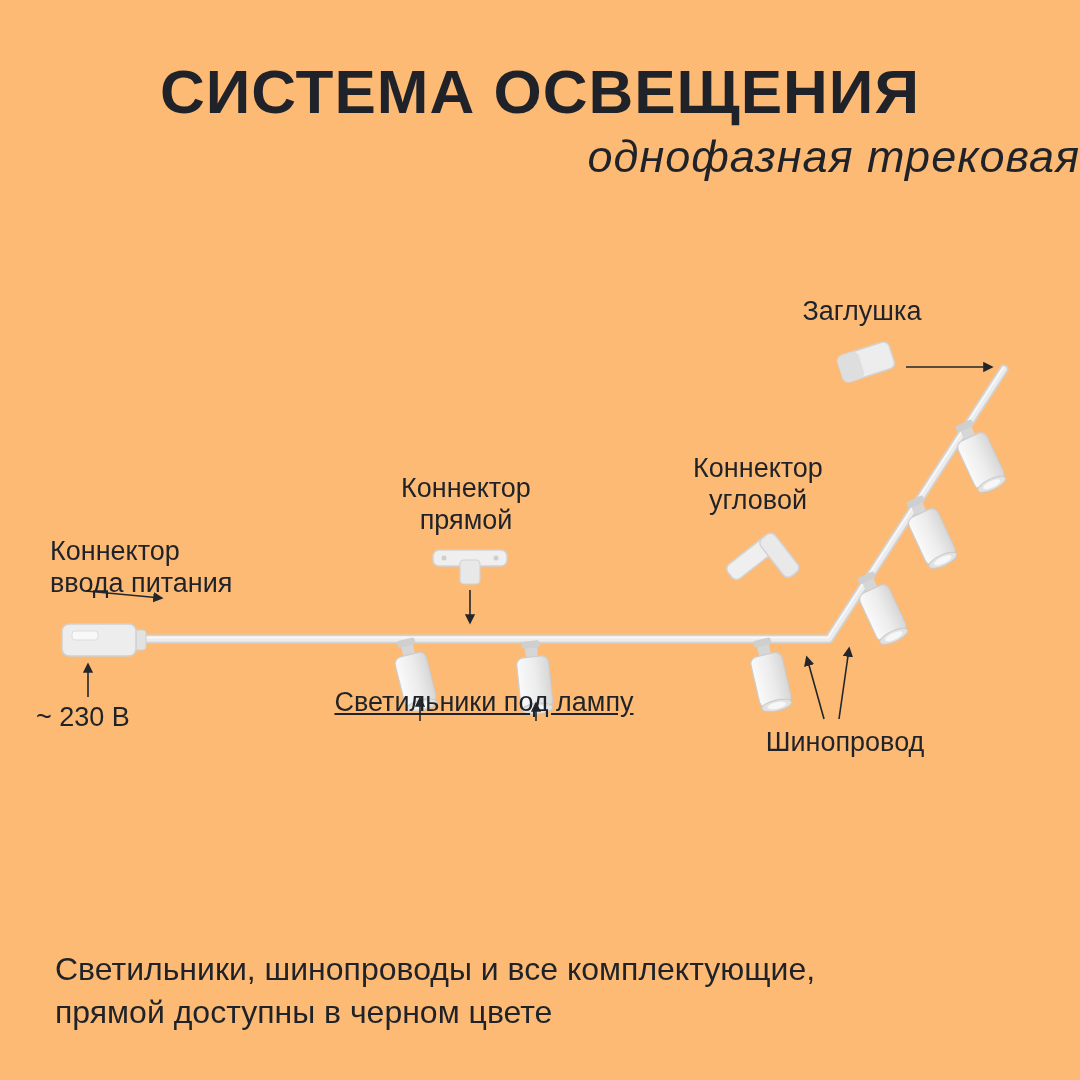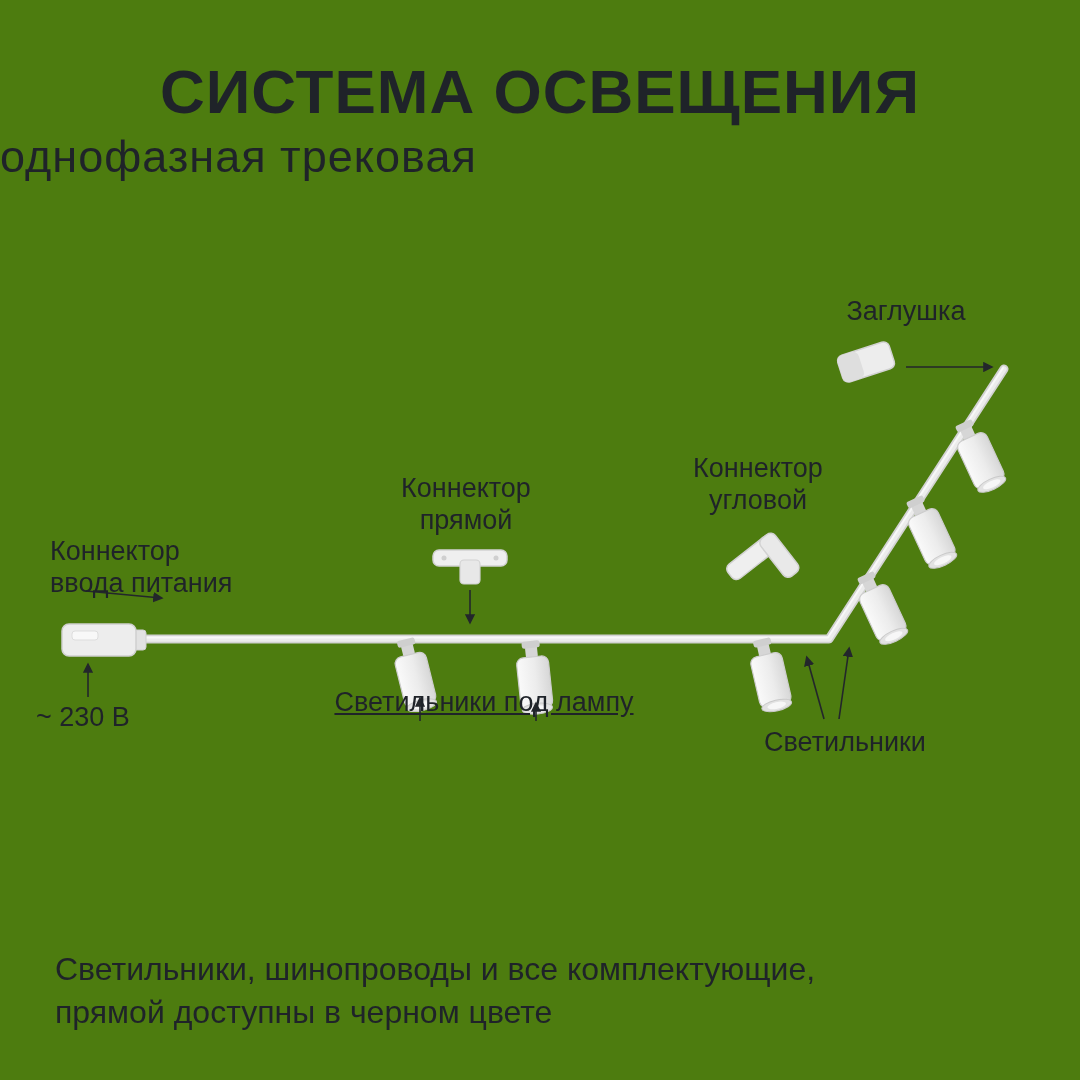--- a/index.html
+++ b/index.html
@@ -1,31 +1,31 @@
 <!DOCTYPE html>
 <html><head>
 <meta charset="utf-8">
 <style>
   * { margin:0; padding:0; box-sizing:border-box; }
   html,body { background:#ffffff; }
   .canvas {
     position:relative; width:1080px; height:1080px; margin:0 auto;
-    background:#4d7c0f; overflow:hidden;
+    background:#fdba74; overflow:hidden;
     font-family:"Liberation Sans","DejaVu Sans",sans-serif;
     color:#1f2329;
   }
   .title {
     position:absolute; top:56px; left:0; width:100%;
     text-align:center; font-size:62px; font-weight:700;
     letter-spacing:1px; line-height:1.15;
   }
   .subtitle {
     position:absolute; top:132px; left:0; width:100%;
-    text-align:left; font-size:45px; font-weight:400;
-    letter-spacing:1px; line-height:1.1;
+    text-align:right; font-size:45px; font-weight:400;
+    letter-spacing:1px; line-height:1.1;font-style:italic;
   }
   .diagram-svg { position:absolute; left:0; top:0; }
   .label {
     position:absolute; font-size:27px; line-height:1.2;
     white-space:pre-line; color:#1f2329;
   }
   .center { text-align:center; }
   .footer {
     position:absolute; left:55px; top:948px; width:900px;
     font-size:32px; line-height:1.35; white-space:pre-line;
@@ -101,33 +101,33 @@
       <line x1="470" y1="590" x2="470" y2="622" marker-end="url(#ah)"></line>
       <line x1="86" y1="591" x2="161" y2="598" marker-end="url(#ah)"></line>
       <line x1="88" y1="697" x2="88" y2="665" marker-end="url(#ah)"></line>
       <line x1="420" y1="721" x2="420" y2="699" marker-end="url(#ah)"></line>
       <line x1="536" y1="721" x2="536" y2="704" marker-end="url(#ah)"></line>
       <line x1="824" y1="719" x2="807" y2="658" marker-end="url(#ah)"></line>
       <line x1="839" y1="719" x2="849" y2="649" marker-end="url(#ah)"></line>
     </g>
   </svg>
 
-  <div class="label center" style="left:806px; top:295px; width:200px;">Заглушка</div>
+  <div class="label center" style="left:762px; top:295px; width:200px;">Заглушка</div>
 
   <div class="label center" style="left:658px; top:452px; width:200px;">Коннектор
 угловой</div>
 
   <div class="label center" style="left:366px; top:472px; width:200px;">Коннектор
 прямой</div>
 
   <div class="label" style="left:50px; top:535px; width:240px;">Коннектор
 ввода питания</div>
 
   <div class="label" style="left:36px; top:701px; width:160px;">~ 230 В</div>
 
   <div class="label center" style="left:304px; top:686px; width:360px;text-decoration:underline;">Светильники под лампу</div>
 
-  <div class="label center" style="left:745px; top:726px; width:200px;">Светильники</div>
+  <div class="label center" style="left:745px; top:726px; width:200px;">Шинопровод</div>
 
   <div class="footer">Светильники, шинопроводы и все комплектующие,
 прямой доступны в черном цвете</div>
 
 </div>
 
 </body></html>

